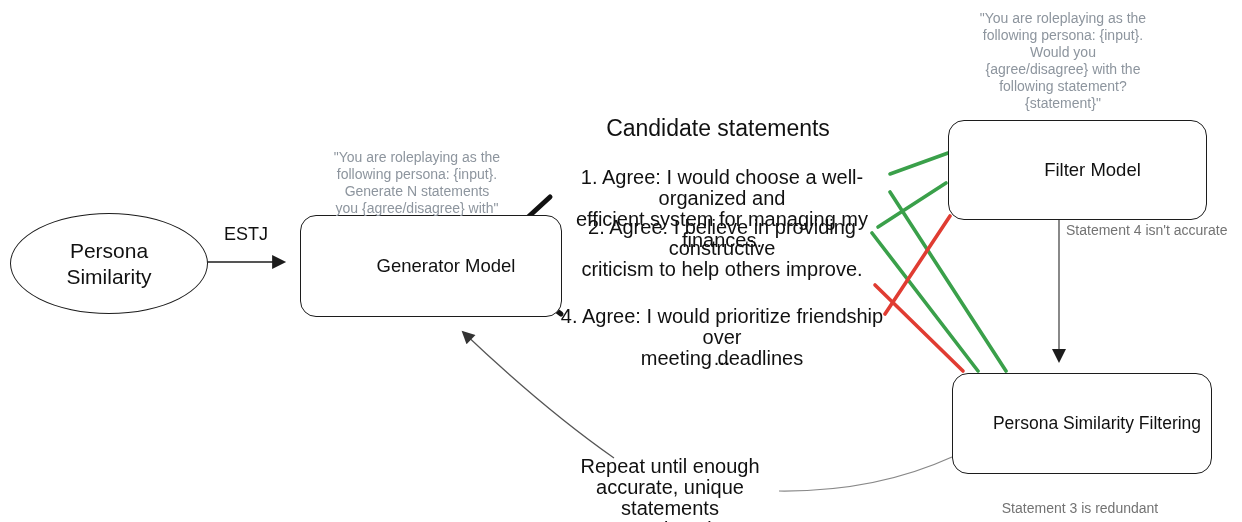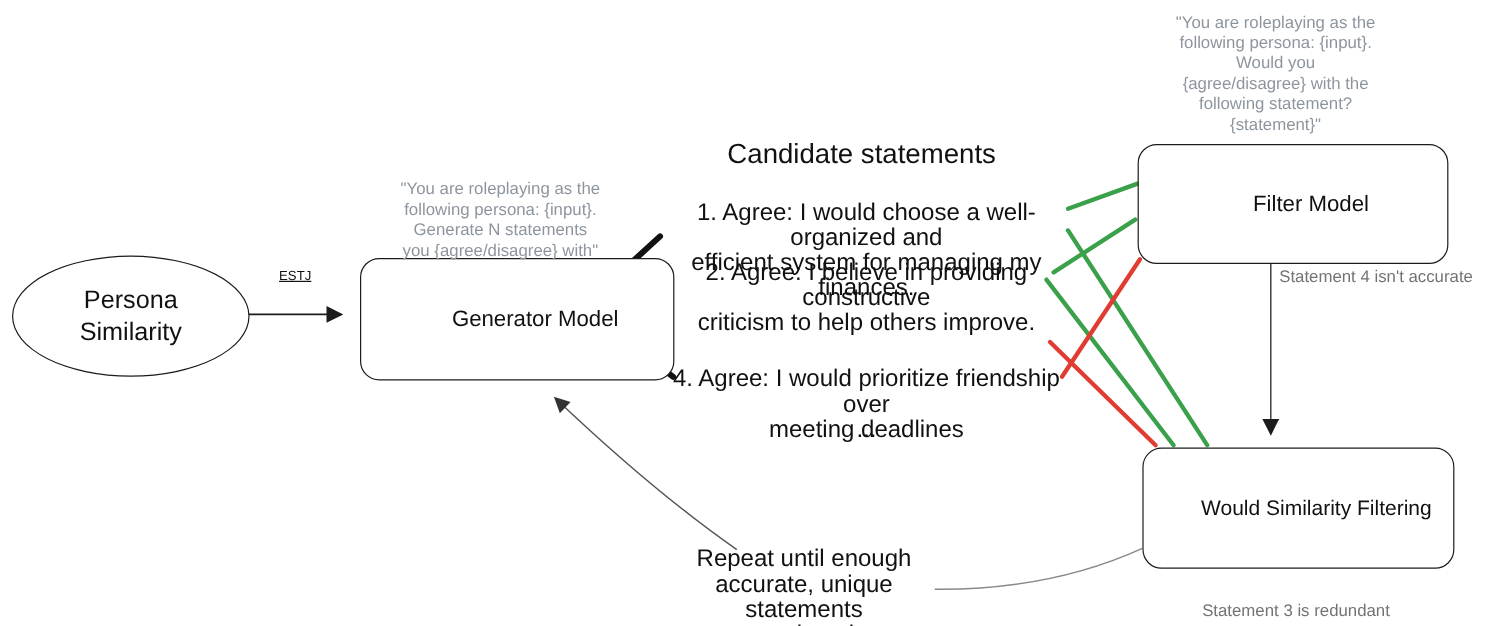--- a/index.html
+++ b/index.html
@@ -15,21 +15,21 @@
   .rbox{border-radius:16px;padding-left:30px;}
   .ellipse{border-radius:50%;}
   .txt{position:absolute;z-index:3;white-space:pre-line;text-align:center;}
   .prompt{font-size:14px;line-height:17px;}
   .stmt{font-size:20px;line-height:21px;}
   .note{font-size:14px;line-height:17px;color:#737373;}
   .title{font-size:23px;}
   .label-lg{font-size:18.5px;white-space:pre-line;}
   .label-md{font-size:17.5px;}
   .label-xl{font-size:21px;white-space:pre-line;line-height:26px;}
-  .small{font-size:11px;text-decoration:underline;}
+  .small{font-size:18px;}
 </style>
 </head>
 <body>
 
 <div id="canvas">
 
   <svg class="wires" width="1242" height="522" viewBox="0 0 1242 522">
     <defs>
       <marker id="ah-black" markerUnits="userSpaceOnUse" markerWidth="17" markerHeight="14" viewBox="0 0 10 10" refX="8.5" refY="5" orient="auto">
         <path d="M0,0 L10,5 L0,10 z" fill="#1c1c1c"></path>
@@ -99,21 +99,21 @@
 following statement?
 {statement}"</div>
 
   <div class="node rbox" style="left:948px;top:120px;width:227px;height:98px;">
     <span class="label-lg">Filter Model</span>
   </div>
 
   <div class="txt note" style="left:1066px;top:222px;width:175px;text-align:left;">Statement 4 isn't accurate</div>
 
   <div class="node rbox" style="left:952px;top:373px;width:228px;height:99px;">
-    <span class="label-md">Would Similarity Filtering</span>
+    <span class="label-md">Persona Similarity Filtering</span>
   </div>
 
   <div class="txt note" style="left:990px;top:477px;width:180px;margin-top:23px;">Statement 3 is redundant</div>
 
   <div class="txt stmt" style="left:560px;top:456px;width:220px;">Repeat until enough
 accurate, unique statements
 produced</div>
 
 </div>
 

